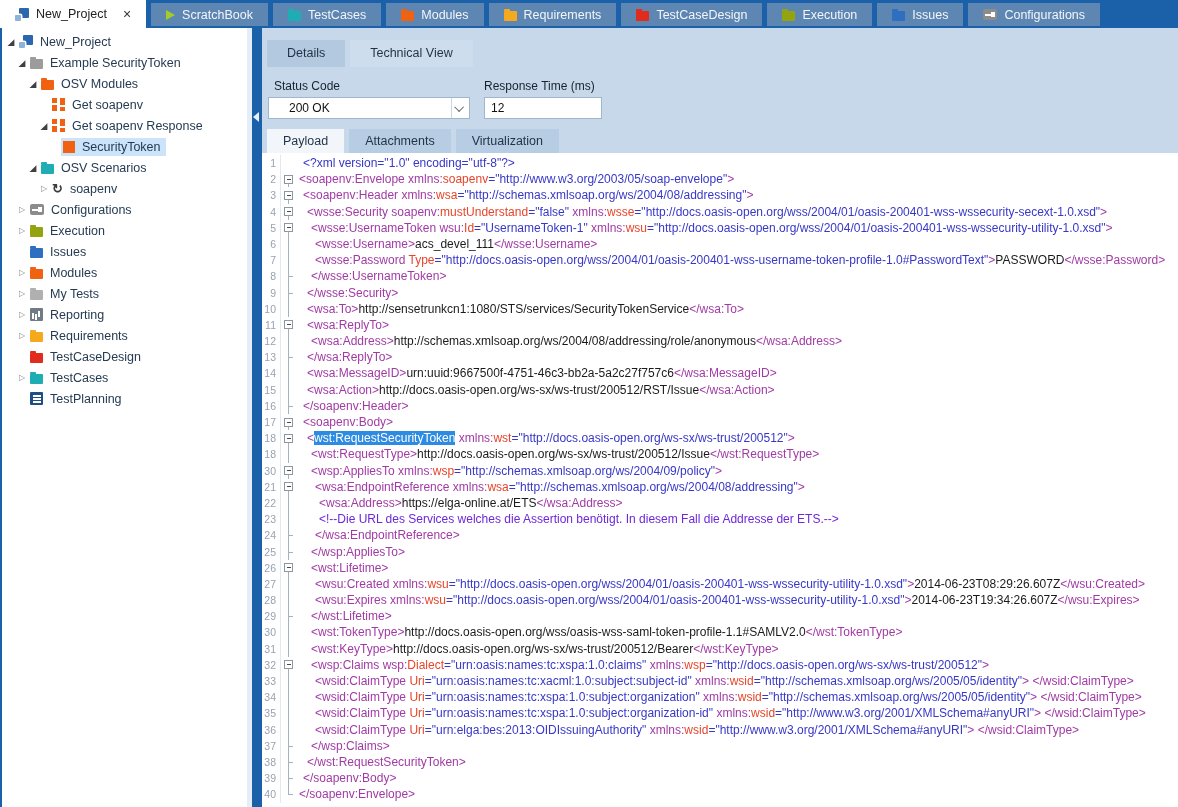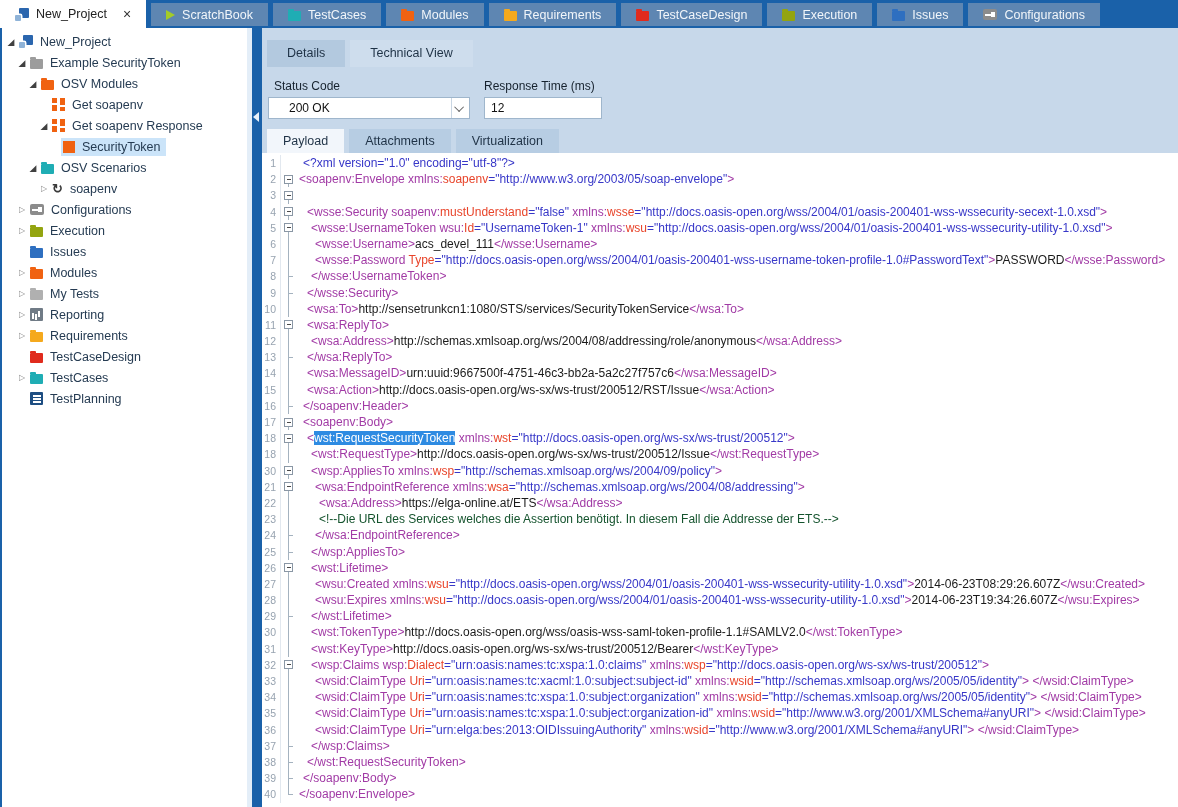--- a/index.html
+++ b/index.html
@@ -65,21 +65,21 @@
   .cl{display:flex;height:16.2px;line-height:16.2px;}
   .num{width:14px;flex:none;text-align:right;color:#97A3B0;font-size:10.5px;padding-right:4px;border-right:1px solid #E2E8EF;}
   .fold{width:15px;flex:none;position:relative;}
   .fold .vl{position:absolute;left:7px;top:0;bottom:0;width:1px;background:#A4B2BF;}
   .fold.end .vl{bottom:50%;}
   .fold .stub{position:absolute;left:7px;top:50%;width:5px;height:1px;background:#A4B2BF;}
   .fold .box{position:absolute;left:3px;top:3.5px;width:9px;height:9px;box-sizing:border-box;border:1px solid #8A97A5;background:#fff;}
   .fold .box::before{content:"";position:absolute;left:1.5px;top:3px;width:4px;height:1px;background:#4a4a4a;}
   .fold.minus .vl{top:12px;}
   .txt{white-space:pre;}
-  .p{color:#A13AA5;} .r{color:#E8442A;} .v{color:#3737C8;} .t{color:#1A1A1A;} .g{color:#14532d;}
+  .p{color:#A13AA5;} .r{color:#E8442A;} .v{color:#3737C8;} .t{color:#1A1A1A;} .g{color:#6d28d9;}
   .h{background:#2E8BE2;color:#fff;}
 </style>
 </head>
 <body>
 
 <div class="tabbar">
     <div class="apptab active">
       <span class="i-logo"></span>
       <span>New_Project</span>
       <span class="close">×</span>
@@ -289,20 +289,21 @@
           <i class="box"></i>
         </span>
         <span class="txt" style="padding-left: 3px;"><span class="p">&lt;soapenv:Envelope xmlns:</span><span class="r">soapenv</span><span class="v">="http://www.w3.org/2003/05/soap-envelope"</span><span class="p">&gt;</span></span>
       </div>
       <div class="cl">
         <span class="num">3</span>
         <span class="fold minus">
           <i class="vl"></i>
           <i class="box"></i>
         </span>
+        <span class="txt" style="padding-left: 7px;"><span class="p">&lt;soapenv:Header xmlns:</span><span class="r">wsa</span><span class="v">="http://schemas.xmlsoap.org/ws/2004/08/addressing"</span><span class="p">&gt;</span></span>
       </div>
       <div class="cl">
         <span class="num">4</span>
         <span class="fold minus">
           <i class="vl"></i>
           <i class="box"></i>
         </span>
         <span class="txt" style="padding-left: 11px;"><span class="p">&lt;wsse:Security soapenv:</span><span class="r">mustUnderstand</span><span class="v">="false" </span><span class="p">xmlns:</span><span class="r">wsse</span><span class="v">="http://docs.oasis-open.org/wss/2004/01/oasis-200401-wss-wssecurity-secext-1.0.xsd"</span><span class="p">&gt;</span></span>
       </div>
       <div class="cl">

